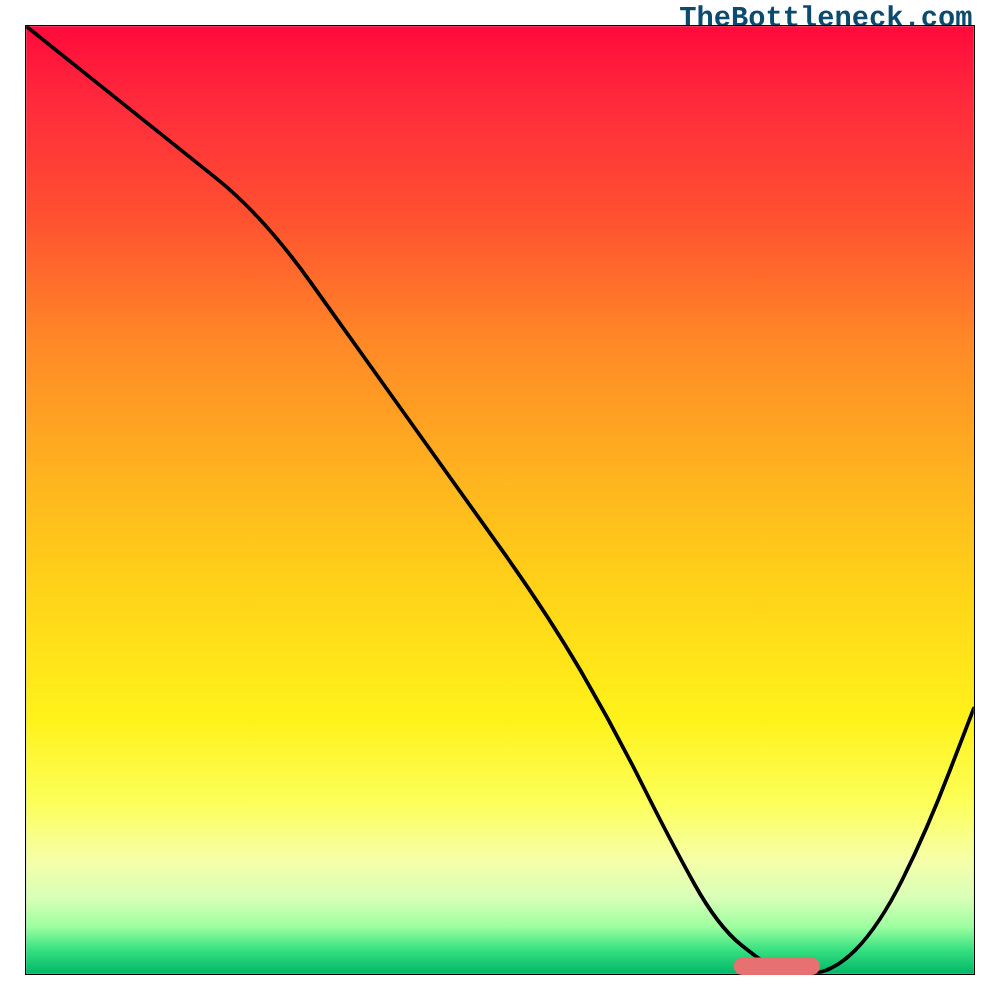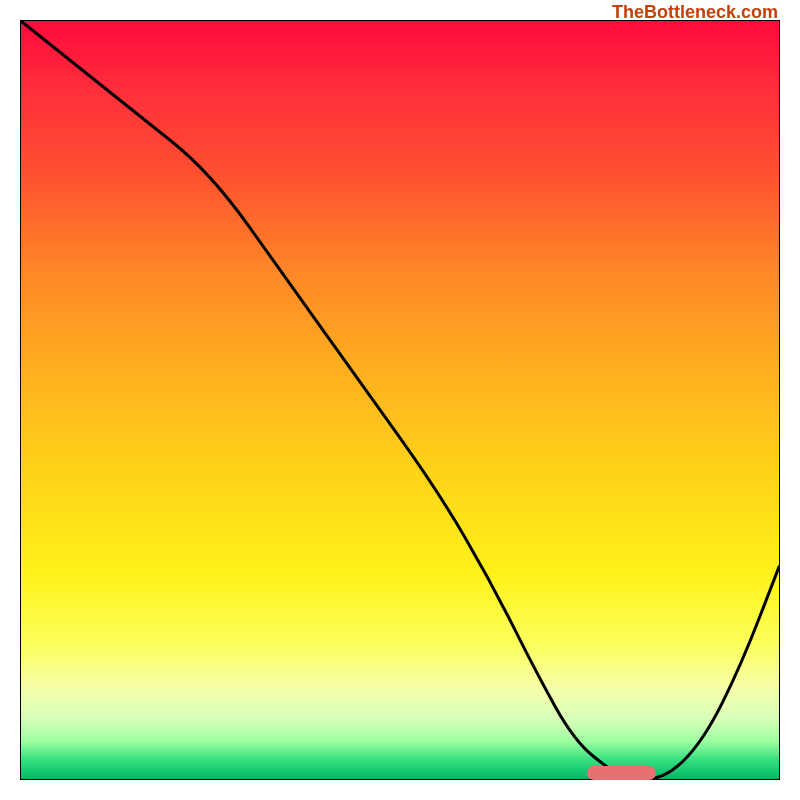--- a/index.html
+++ b/index.html
@@ -57,24 +57,24 @@
   .marker {
     position: absolute;
     height: 14px;
     border-radius: 7px;
     background: #e77070;
   }
   .watermark {
     position: absolute;
     top: 2px;
     right: 22px;
-    font-family: Liberation Sans, sans-serif;
-    font-size: 18px;
+    font-family: Liberation Mono, monospace;
+    font-size: 23px;
     font-weight: 600;
-    color: #c2410c;
+    color: #0c4a6e;
   }
 </style>
 </head>
 <body>
 
 <div class="container">
   <div class="watermark">TheBottleneck.com</div>
   <div class="plot-area">
     <div class="gradient"></div>
     <svg class="curve" viewBox="0 0 760 760" preserveAspectRatio="none">

